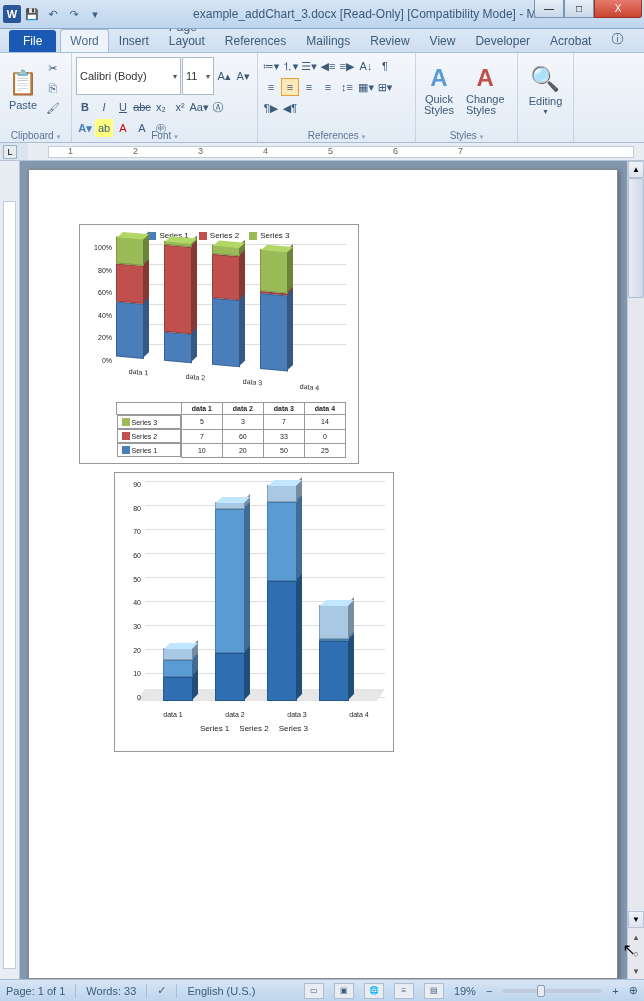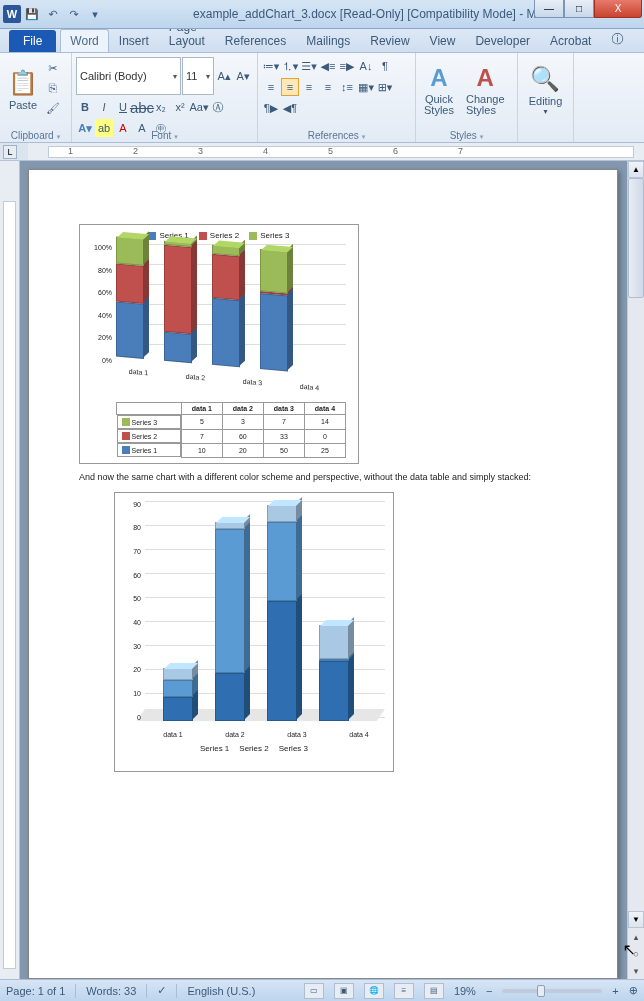--- a/index.html
+++ b/index.html
@@ -146,21 +146,21 @@
           <span>11</span>
           <span class="dd">▾</span>
         </div>
       <div class="sbtn">A▴</div>
       <div class="sbtn">A▾</div>
     </div>
     <div class="row" style="margin-top:3px">
       <div class="sbtn" style="font-weight:bold">B</div>
       <div class="sbtn" style="font-style:italic">I</div>
       <div class="sbtn" style="text-decoration:underline">U</div>
-      <div class="sbtn" style="text-decoration:line-through;font-size:15px">abc</div>
+      <div class="sbtn" style="text-decoration:line-through;font-size:11px">abc</div>
       <div class="sbtn">x₂</div>
       <div class="sbtn">x²</div>
       <div class="sbtn">Aa▾</div>
       <div class="sbtn">Ⓐ</div>
     </div>
     <div class="row" style="margin-top:3px">
       <div class="sbtn" style="color:#4a7ebb;font-weight:bold">A▾</div>
       <div class="sbtn" style="background:#ffff80">ab</div>
       <div class="sbtn" style="color:#c00">A</div>
       <div class="sbtn">A</div>
@@ -331,21 +331,20 @@
                 </td>
                 <td>10</td>
                 <td>20</td>
                 <td>50</td>
                 <td>25</td>
               </tr>
         </tbody>
           </table>
       </div>
 
-      <div class="para">And now the same chart with a different color scheme and perspective, without the data table and simply stacked:</div>
 
       <div class="chart2">
         <div class="c2-plot">
           <div class="c2-yax">
             <span>90</span>
               <span>80</span>
               <span>70</span>
               <span>60</span>
               <span>50</span>
               <span>40</span>

